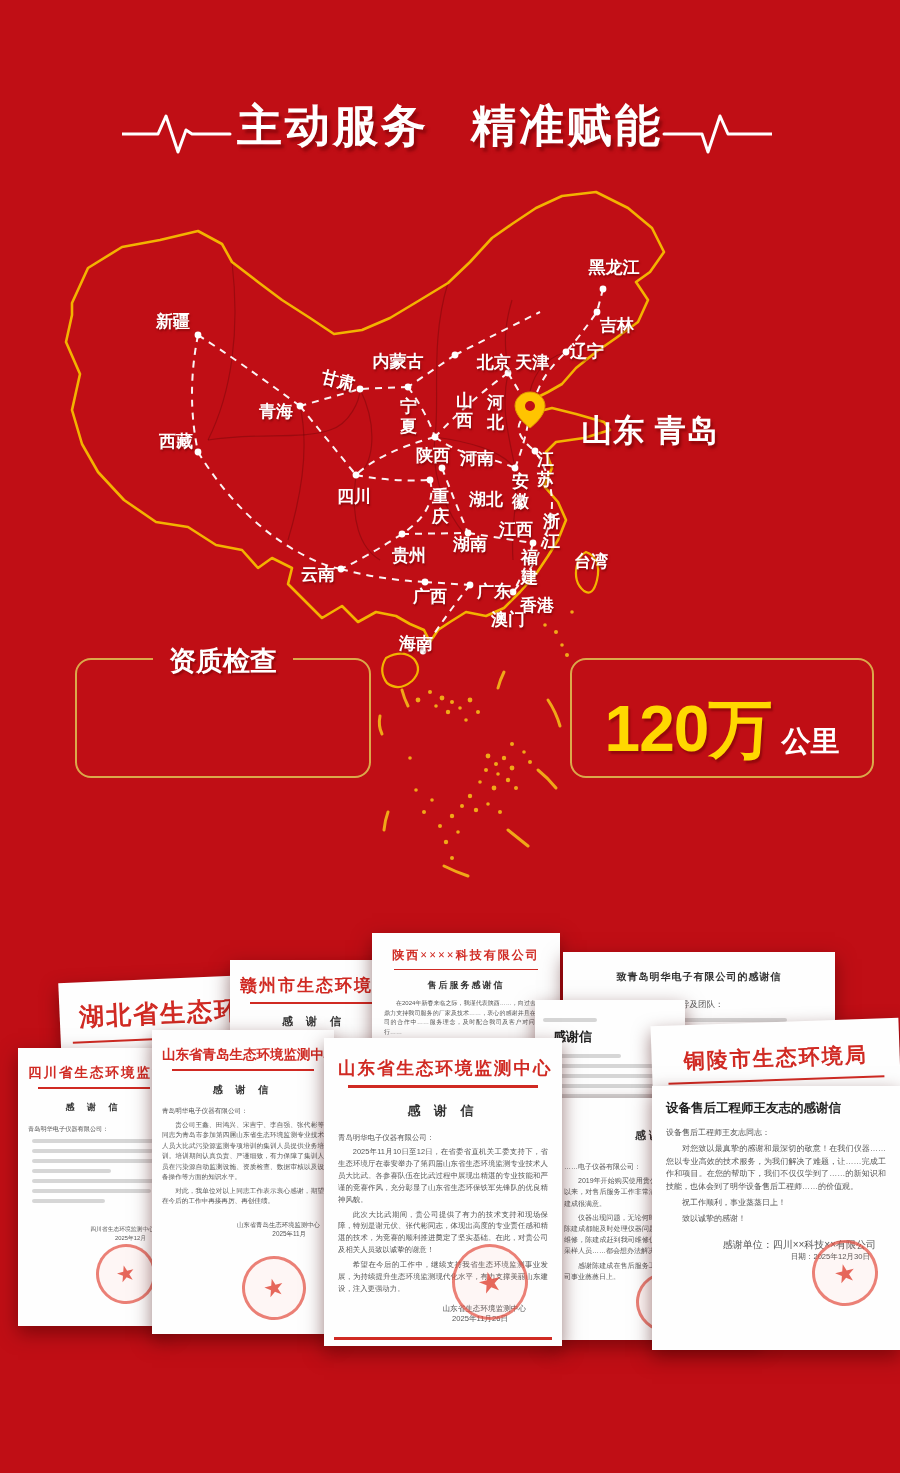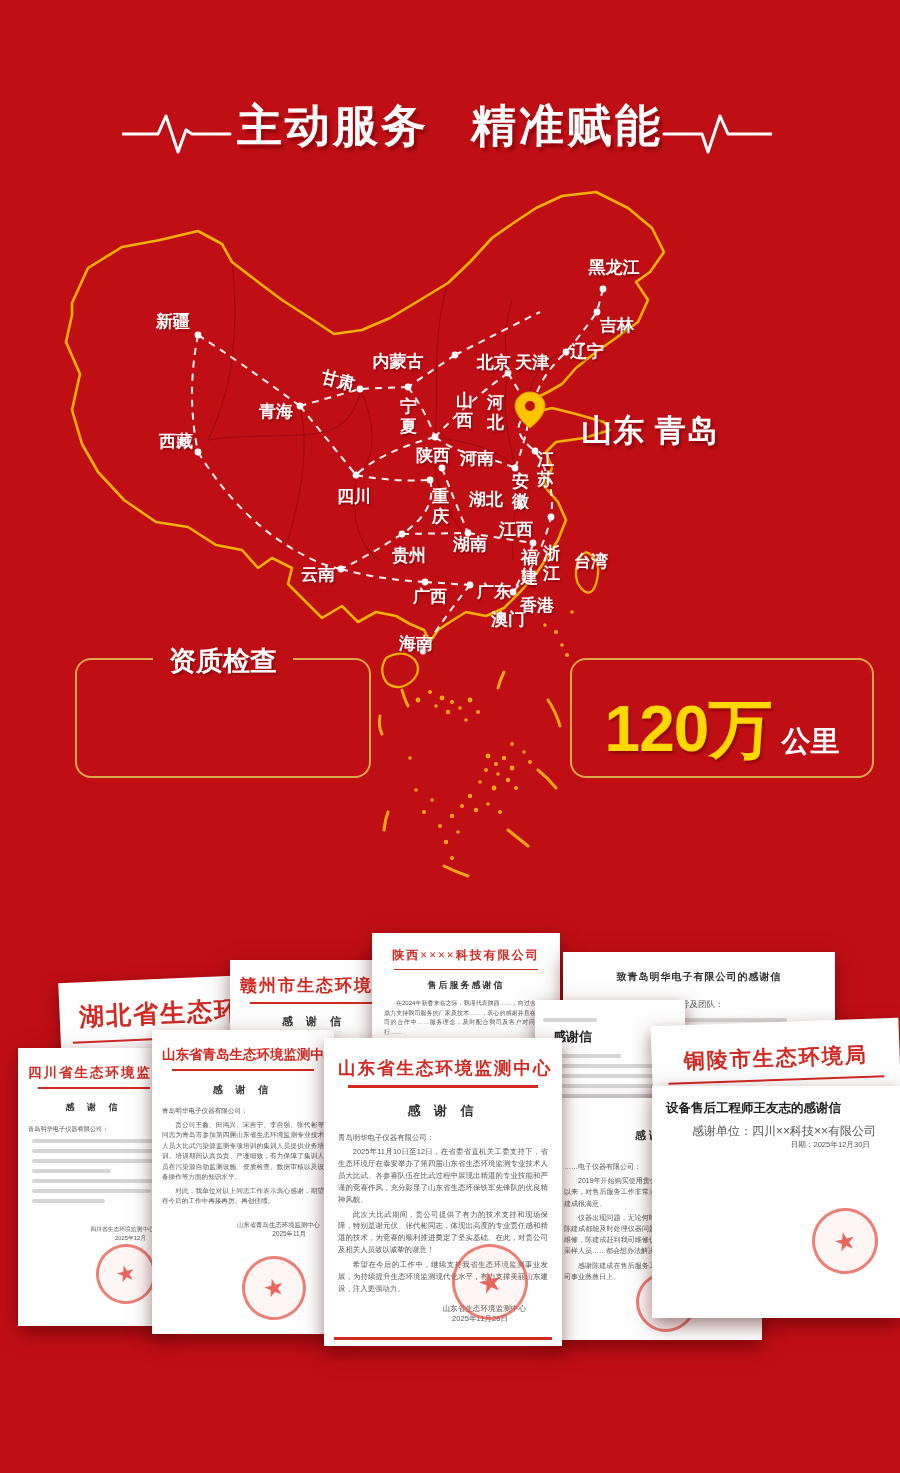--- a/index.html
+++ b/index.html
@@ -212,21 +212,21 @@
 <span class="pl v" style="left:466px;top:411px">山西</span>
 <span class="pl v" style="left:497px;top:413px">河北</span>
 <span class="pl" style="left:433px;top:456px">陕西</span>
 <span class="pl" style="left:477px;top:459px">河南</span>
 <span class="pl" style="left:176px;top:442px">西藏</span>
 <span class="pl" style="left:354px;top:497px">四川</span>
 <span class="pl v" style="left:442px;top:507px">重庆</span>
 <span class="pl" style="left:486px;top:500px">湖北</span>
 <span class="pl v" style="left:522px;top:492px">安徽</span>
 <span class="pl v" style="left:547px;top:470px">江苏</span>
-<span class="pl v" style="left:553px;top:564px">浙江</span>
+<span class="pl v" style="left:553px;top:532px">浙江</span>
 <span class="pl" style="left:516px;top:530px">江西</span>
 <span class="pl" style="left:470px;top:545px">湖南</span>
 <span class="pl" style="left:409px;top:556px">贵州</span>
 <span class="pl v" style="left:531px;top:568px">福建</span>
 <span class="pl" style="left:591px;top:562px">台湾</span>
 <span class="pl" style="left:318px;top:575px">云南</span>
 <span class="pl" style="left:430px;top:597px">广西</span>
 <span class="pl" style="left:494px;top:592px">广东</span>
 <span class="pl" style="left:537px;top:606px">香港</span>
 <span class="pl" style="left:508px;top:620px">澳门</span>
@@ -343,23 +343,29 @@
     <p class="salut">……电子仪器有限公司：</p>
     <p>2019年开始购买使用贵公司仪器，自使用贵公司的仪器以来，对售后服务工作非常满意。对贵公司的售后工程师陈建成很满意。</p>
     <p>仪器出现问题，无论何时我司采样人员联系陈建成后，陈建成都能及时处理仪器问题。曾有多次仪器需要加急上门维修，陈建成赶到我司维修仪器，在维修仪器的过程中我司采样人员……都会想办法解决。</p>
     <p>感谢陈建成在售后服务工作时对我司的帮助，预祝贵公司事业蒸蒸日上。</p>
   </div>
   <div class="seal" style="width:54px;height:54px;left:86px;bottom:8px">
       <span style="font-size:22px">★</span>
     </div>
 </div>
 
-<div class="paper" style="left:652px;top:1086px;width:248px;height:232px;z-index:5;padding:14px 14px">
+<div class="paper" style="left:652px;top:1086px;width:248px;height:264px;z-index:5;padding:14px 14px">
   <div style="font-weight:bold;color:#222;font-size:12.5px">设备售后工程师王友志的感谢信</div>
-  <div class="sign" style="font-size:12px;margin-top:6px;margin-right:10px">感谢单位：四川××科技××有限公司</div>
+  <div class="bd" style="font-size:8px;margin-top:10px">
+    <p class="salut">设备售后工程师王友志同志：</p>
+    <p>对您致以最真挚的感谢和最深切的敬意！在我们仪器……您以专业高效的技术服务，为我们解决了难题，让……完成工作和项目。在您的帮助下，我们不仅仅学到了……的新知识和技能，也体会到了明华设备售后工程师……的价值观。</p>
+    <p>祝工作顺利，事业蒸蒸日上！</p>
+    <p>致以诚挚的感谢！</p>
+  </div>
+  <div class="sign" style="font-size:10px;margin-top:12px;margin-right:10px">感谢单位：四川××科技××有限公司</div>
   <div class="sign" style="font-size:7.6px;margin-right:16px">日期：2025年12月30日</div>
   <div class="seal" style="width:60px;height:60px;right:22px;bottom:44px">
       <span style="font-size:25px">★</span>
     </div>
 </div>
 
 <div class="paper" style="left:324px;top:1038px;width:238px;height:308px;z-index:6;padding:18px 14px 10px">
   <div class="rhead" style="font-size:17.5px">山东省生态环境监测中心</div>
   <div class="rule" style="height:2.5px"></div>
   <div class="ltit" style="font-size:13px;margin-top:14px">感 谢 信</div>

